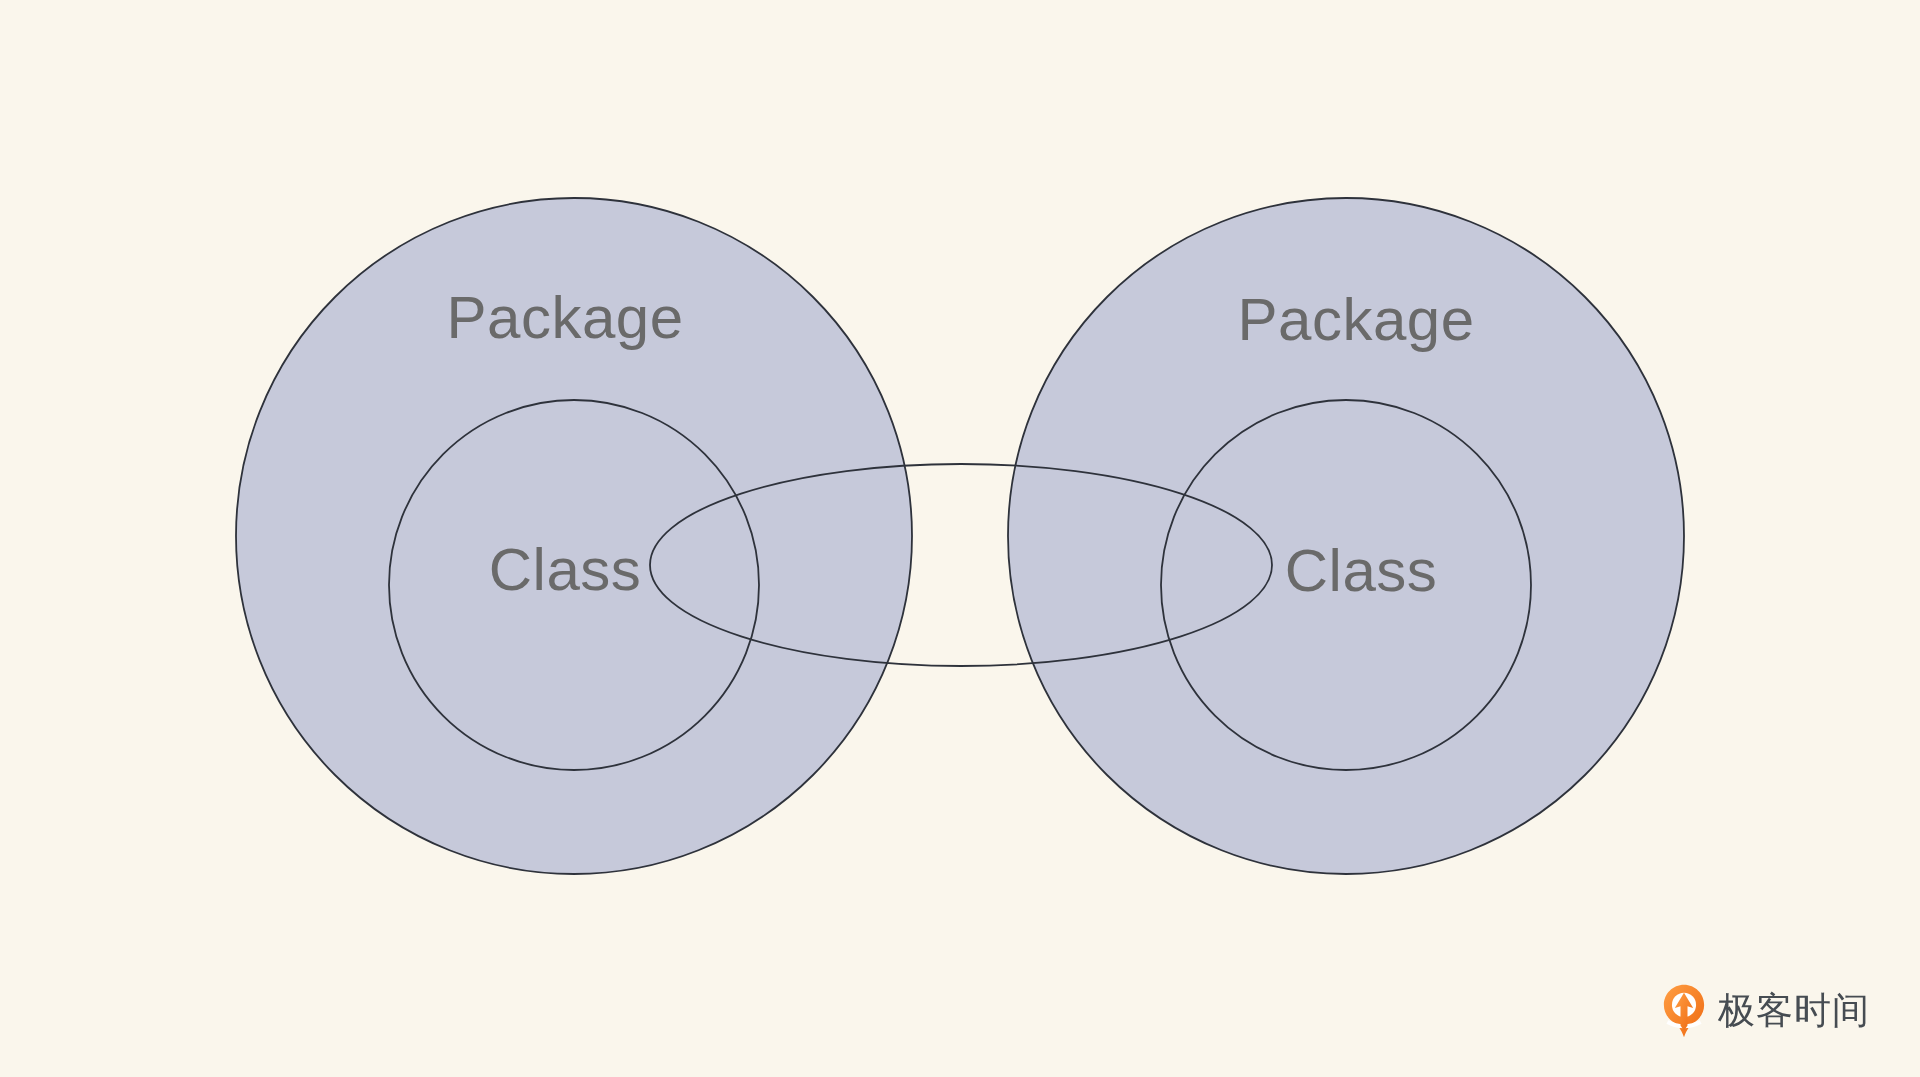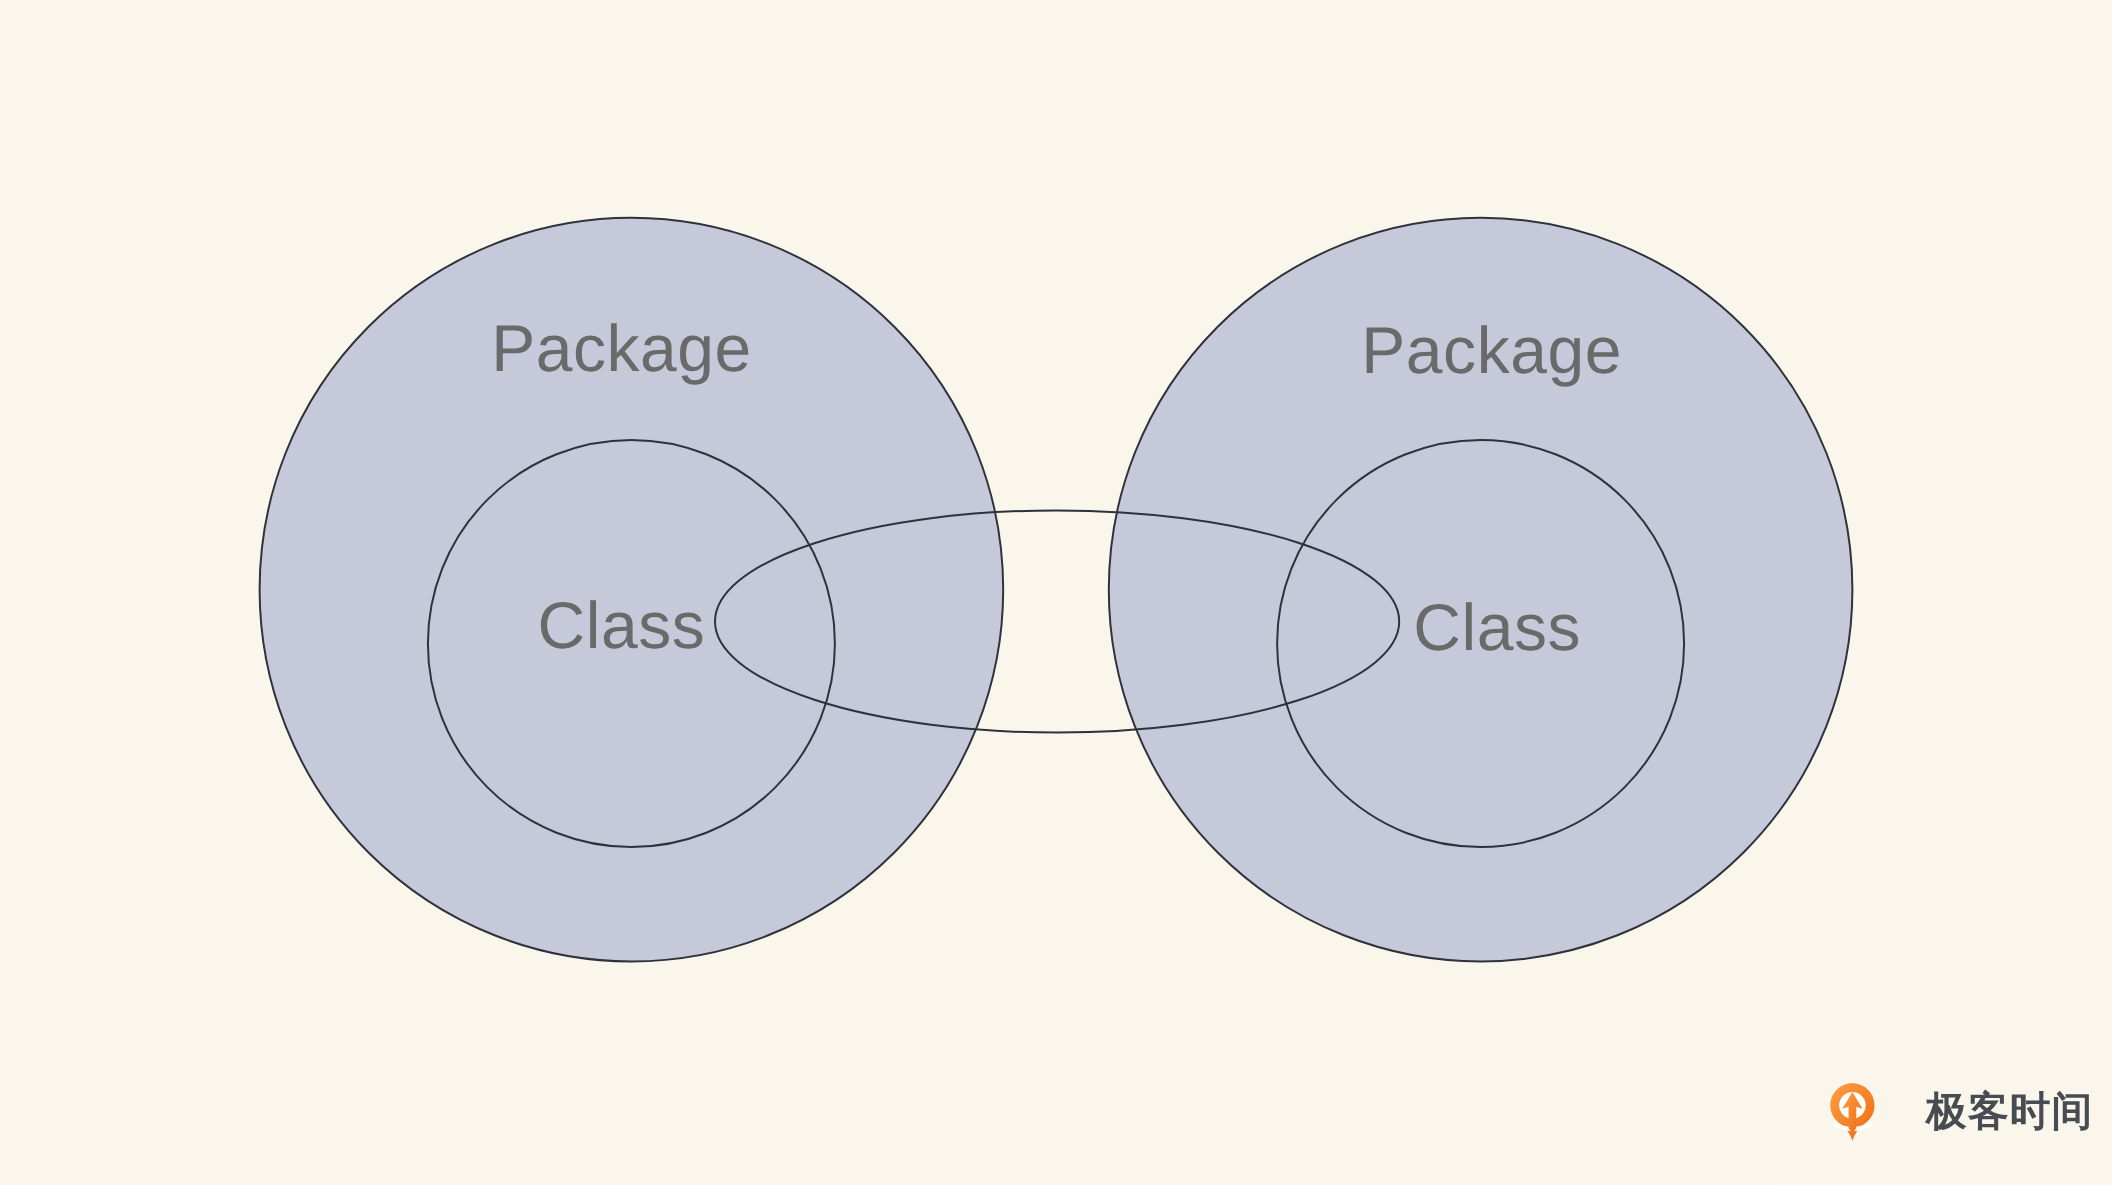--- a/index.html
+++ b/index.html
@@ -59,25 +59,24 @@
     display: block;
   }
   .logo-pin    { fill: url(#logoGrad); }
   .logo-hole   { fill: #ffffff; }
   .logo-gap    { fill: none; stroke: #ffffff; stroke-width: 4.5; }
   .logo-arrow  { fill: url(#logoGrad); }
   .grad-stop-a { stop-color: var(--logo-orange-light, #ff9e43); }
   .grad-stop-b { stop-color: var(--logo-orange-dark, #ee6a12); }
   .logo-text {
     font-size: 37px;
-    font-weight: 700;
+    font-weight: 400;
     letter-spacing: 1px;
     color: var(--logo-text, #464c52);
     white-space: nowrap;
-    margin-left: 33px;
   }
 </style>
 </head>
 <body>
 
 <div class="stage">
 
   <svg class="diagram-svg" viewBox="0 0 1920 1077">
 
     <circle class="outer-circle" cx="574" cy="536" r="338"></circle>

